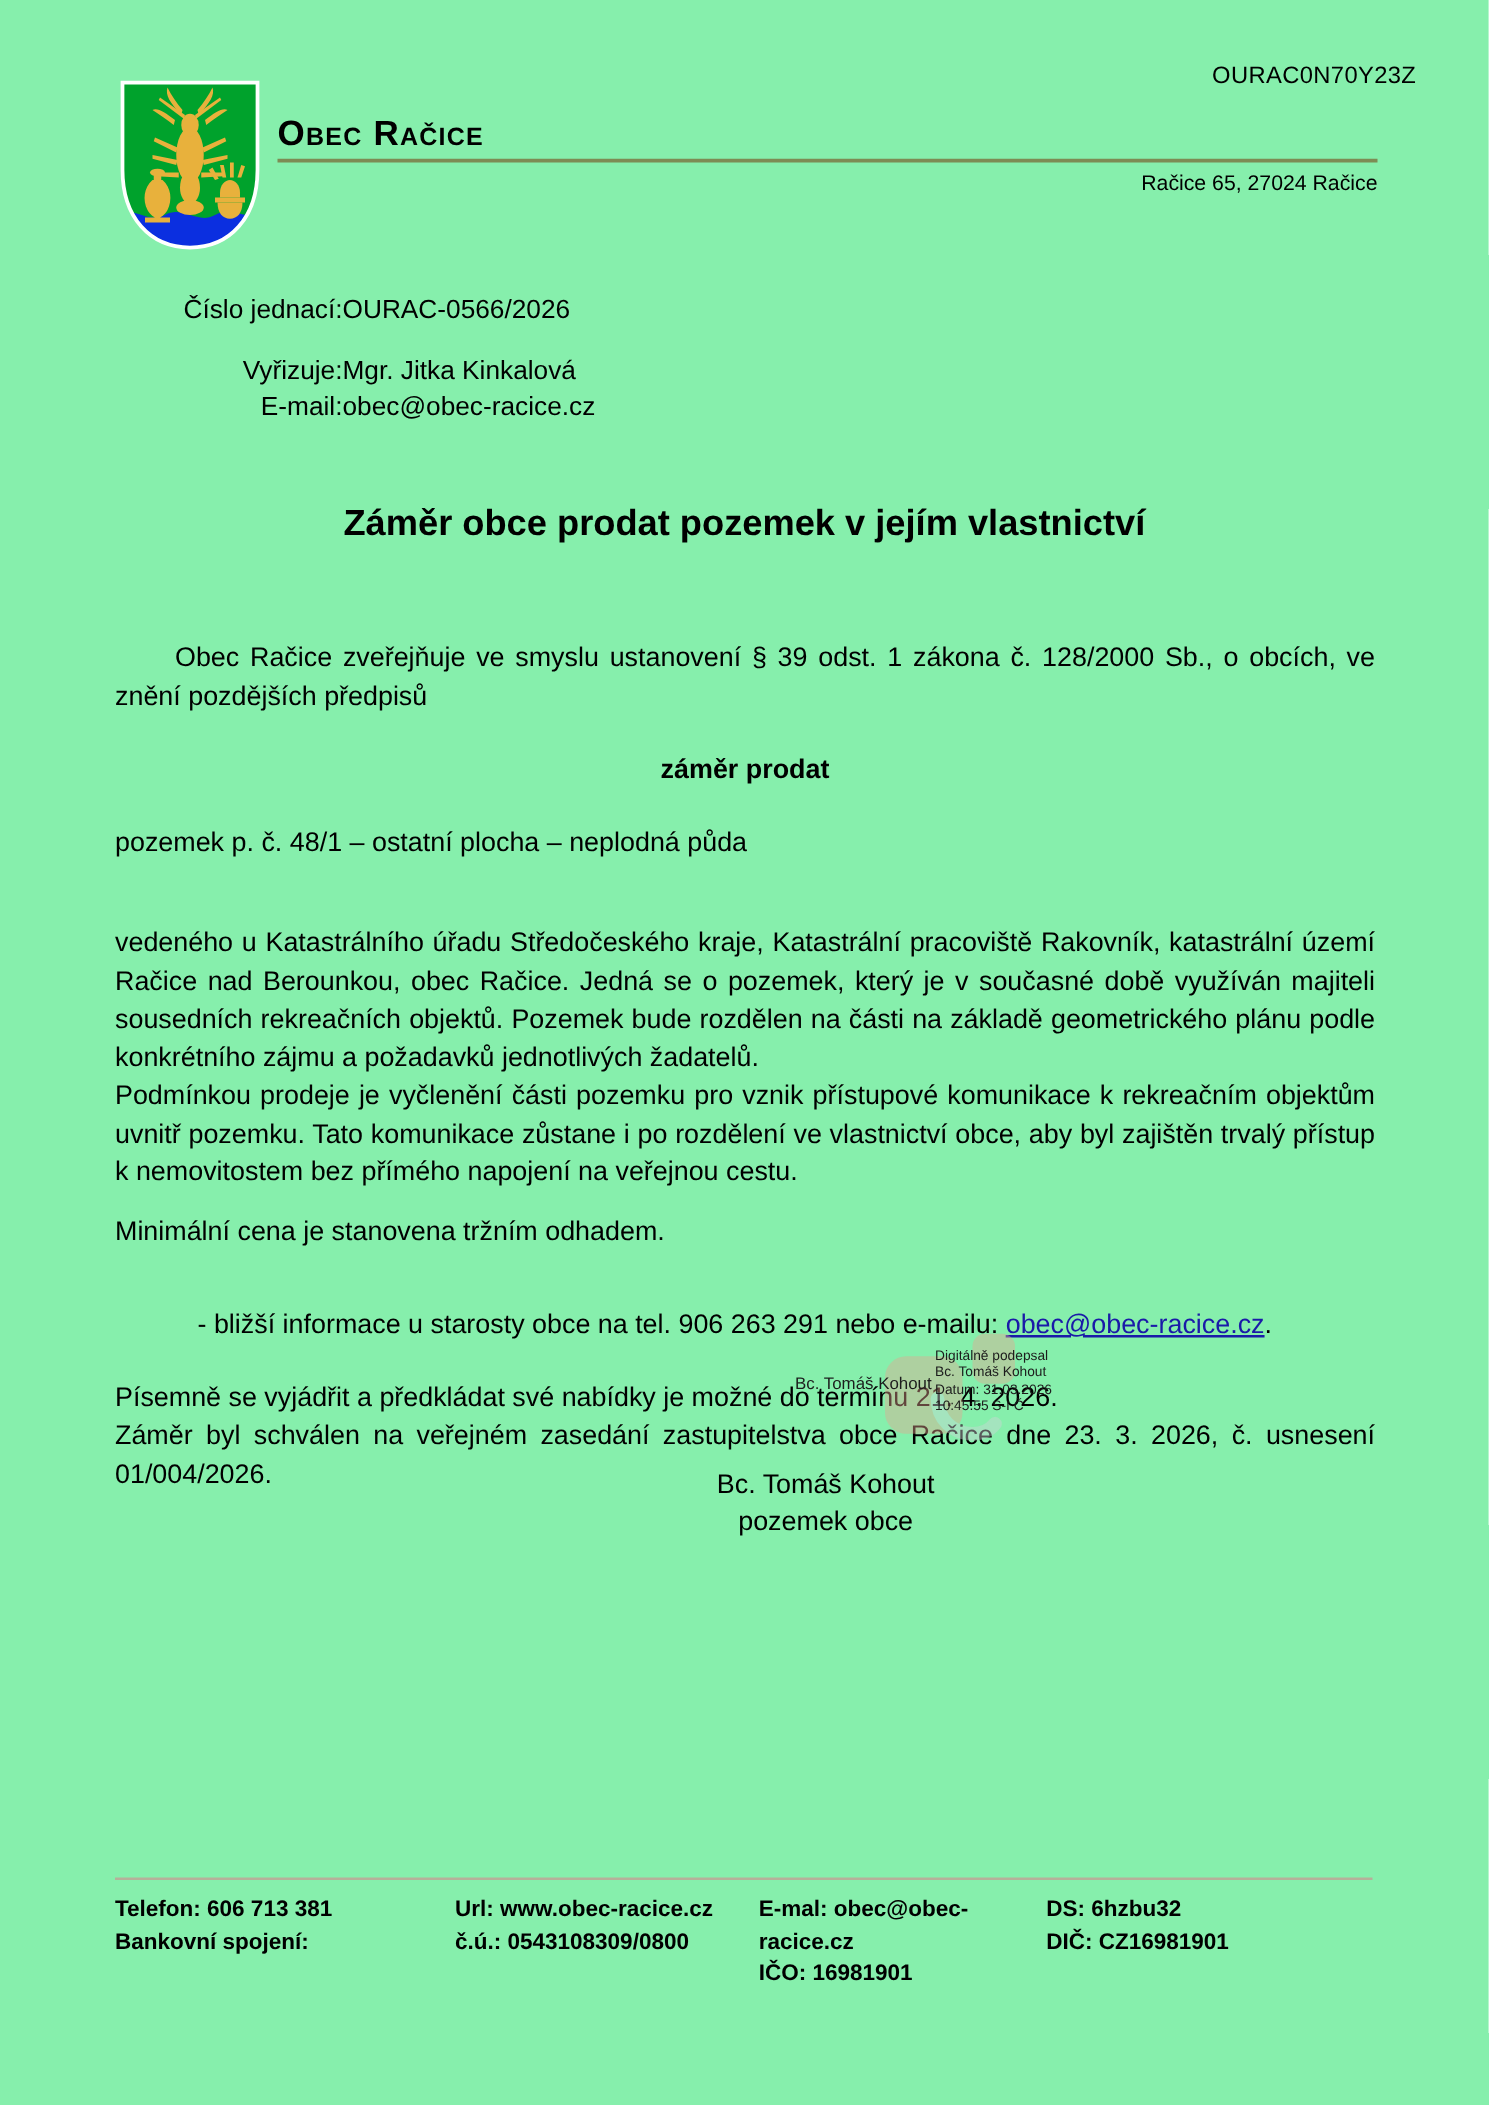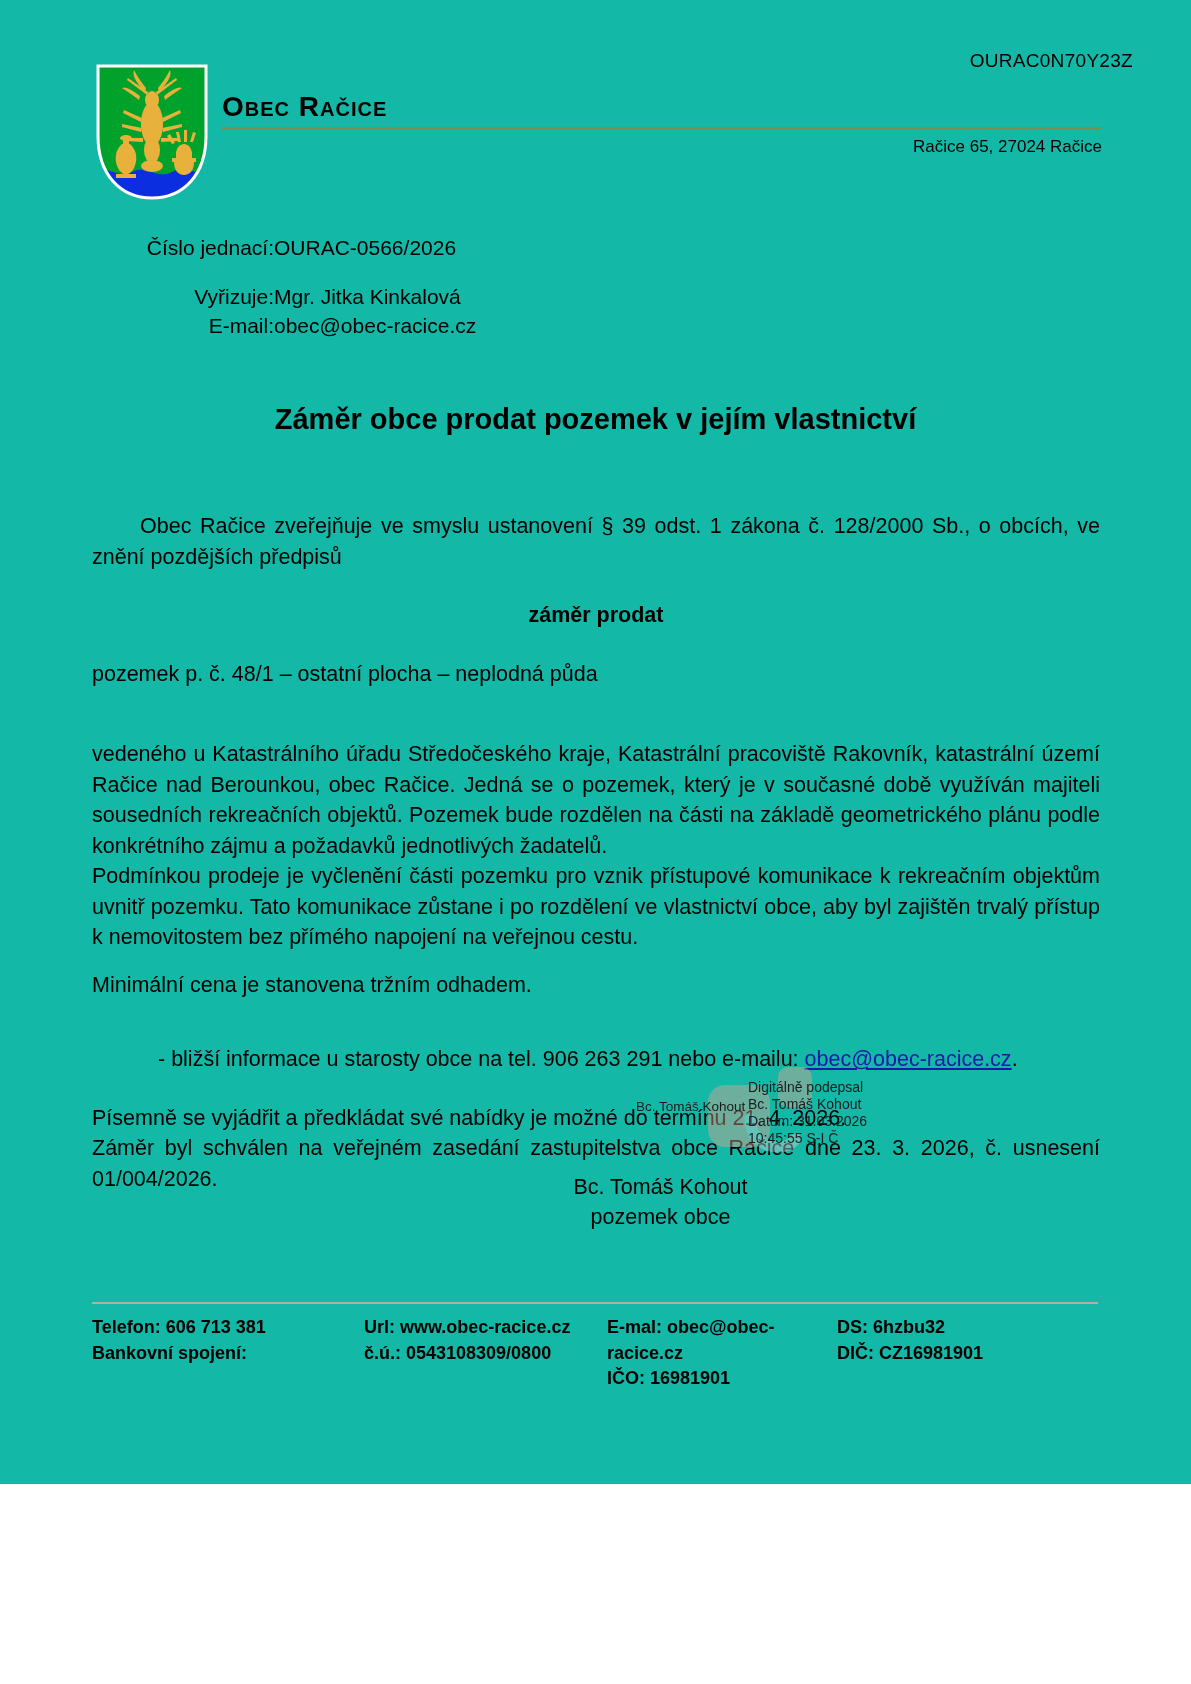--- a/index.html
+++ b/index.html
@@ -8,23 +8,23 @@
     padding: 0;
     background: #ffffff;
   }
   body {
     font-family: "Liberation Sans", sans-serif;
     color: #000000;
   }
   .page {
     position: relative;
     width: 1191px;
-    height: 1484px;
+    height: 1684px;
     margin: 0 auto;
-    background: #14b8a6;
+    background: #86efac;
     box-sizing: border-box;
     overflow: hidden;
     padding-left: 44px;
   }
 
   
   .doc-code {
     position: absolute;
     top: 50px;
     right: 58px;
@@ -157,21 +157,21 @@
     top: 36px;
     font-size: 13.5px;
     font-family: "Liberation Sans", sans-serif;
     color: #1c1c1c;
     white-space: nowrap;
   }
   .sig-details {
     position: absolute;
     left: 148px;
     top: 16px;
-    font-size: 14px;
+    font-size: 11px;
     line-height: 1.22;
     color: #1c1c1c;
     white-space: nowrap;
   }
   .sig-name-block {
     position: absolute;
     left: 0;
     right: 0;
     top: 1172px;
     text-align: center;

